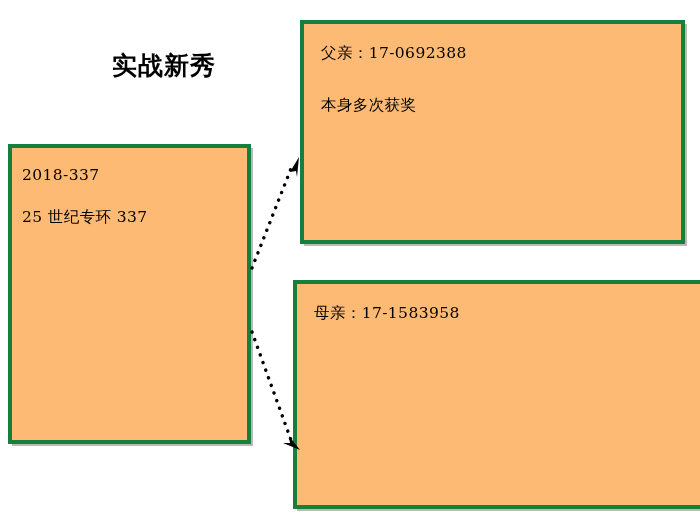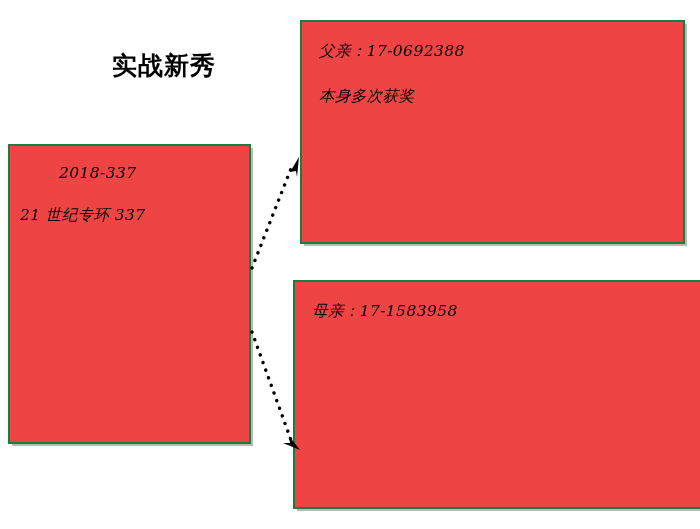--- a/index.html
+++ b/index.html
@@ -34,51 +34,50 @@
     font-weight: bold;
     line-height: 36px;
     letter-spacing: 1px;
     white-space: nowrap;
   }
 
   
   .node-box {
     position: absolute;
     box-sizing: border-box;
-    background: #ef4444;
-    border: 2px solid #15803d;
+    background: #fdba74;
+    border: 4px solid #15803d;
     box-shadow: 3px 3px 0 -1px #b9b9b9;
-    font-style: italic;
   }
   .node-text {
     font-size: 15.5px;
     line-height: 19px;
     white-space: nowrap;
     letter-spacing: 0.4px;
   }
 
   
   #box-subject {
     left: 8px;
     top: 144px;
     width: 243px;
     height: 300px;
   }
-  #box-subject .node-text.l1 { position: absolute; left: 10px; top: 18px; margin-left: 39px; }
+  #box-subject .node-text.l1 { position: absolute; left: 10px; top: 18px; }
   #box-subject .node-text.l2 { position: absolute; left: 10px; top: 60px; }
 
   
   #box-father {
     left: 300px;
     top: 20px;
     width: 385px;
     height: 224px;
   }
   #box-father .node-text.l1 { position: absolute; left: 17px; top: 20px; }
-  #box-father .node-text.l2 { position: absolute; left: 17px; top: 65px; }
+  #box-father .node-text.l2 { position: absolute; left: 17px; top: 72px; }
 
   
   #box-mother {
     left: 293px;
     top: 280px;
     width: 420px;
     height: 229px;
   }
   #box-mother .node-text.l1 { position: absolute; left: 17px; top: 20px; }
   #box-mother .node-text.l2 { position: absolute; left: 17px; top: 65px; }
@@ -97,21 +96,21 @@
 <body>
 
 <div id="canvas">
 
   <div class="title-block">
     <div class="title-line">实战新秀</div>
   </div>
 
   <div class="node-box" id="box-subject">
     <div class="node-text l1">2018-337</div>
-    <div class="node-text l2">21 世纪专环 337</div>
+    <div class="node-text l2">25 世纪专环 337</div>
   </div>
 
   <div class="node-box" id="box-father">
     <div class="node-text l1">父亲：17-0692388</div>
     <div class="node-text l2">本身多次获奖</div>
   </div>
 
   <div class="node-box" id="box-mother">
     <div class="node-text l1">母亲：17-1583958</div>
   </div>

